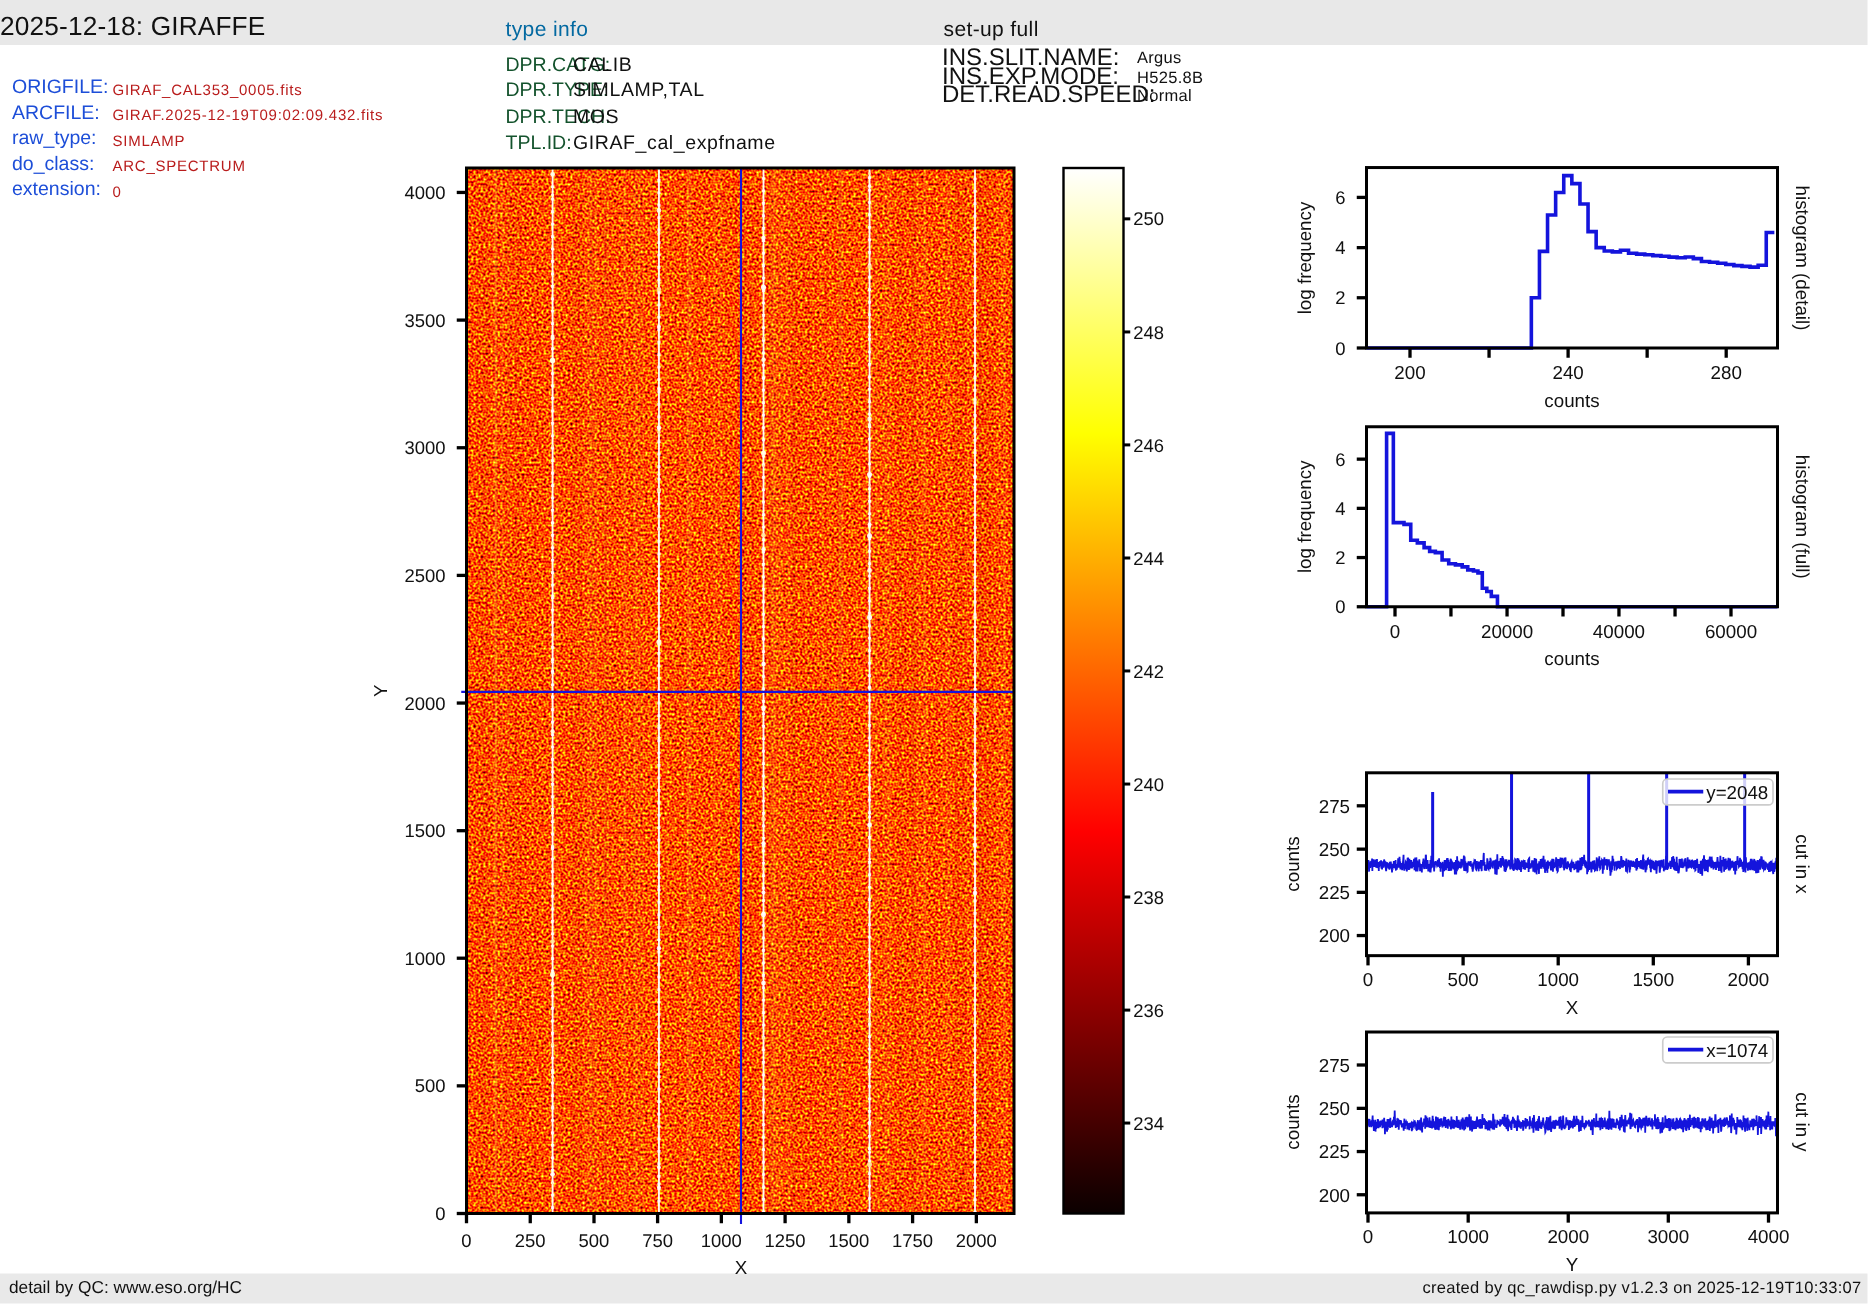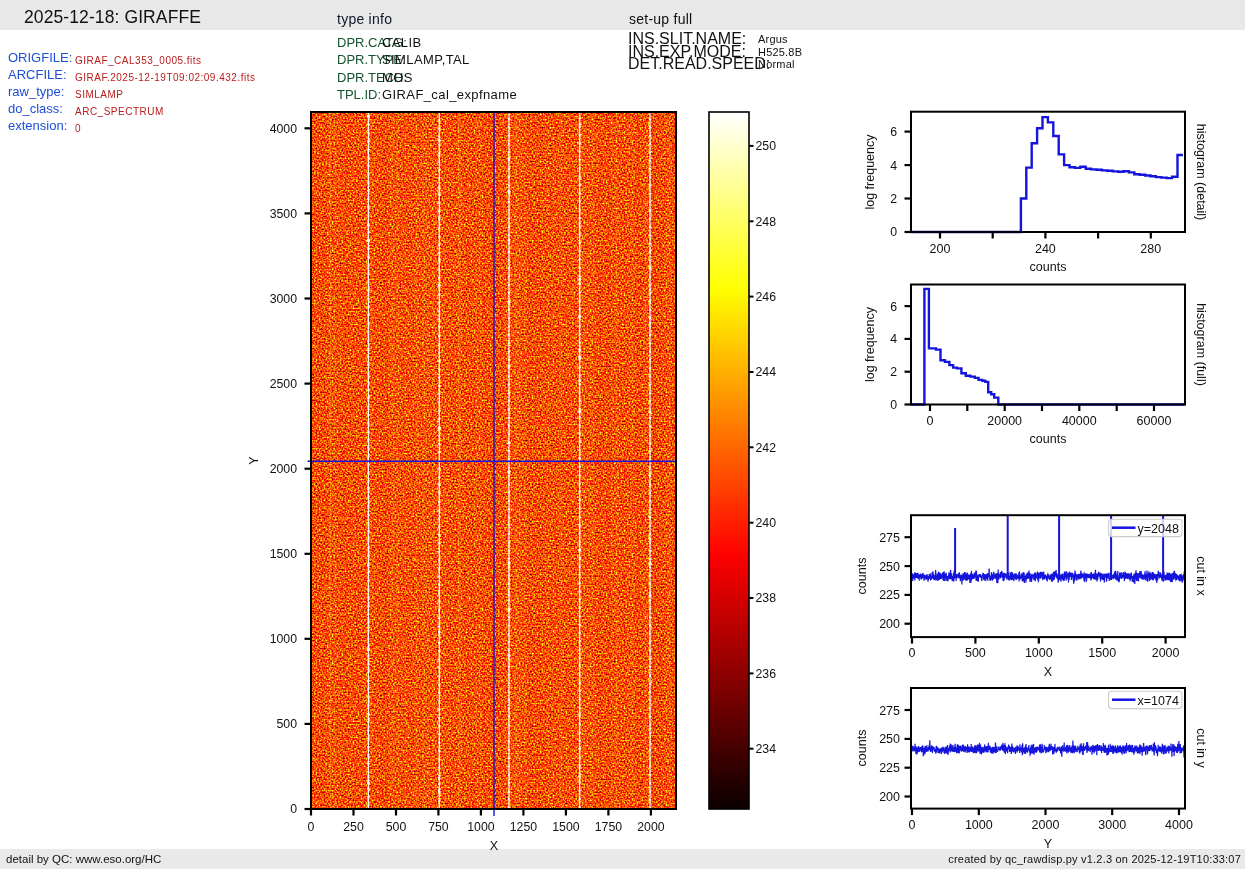--- a/index.html
+++ b/index.html
@@ -1,20 +1,20 @@
 <!DOCTYPE html>
 <html><head><meta charset="utf-8"><style>
 html,body{margin:0;padding:0;width:1245px;height:870px;background:#fff;
 font-family:"Liberation Sans",sans-serif;overflow:hidden}
 .abs{position:absolute;white-space:nowrap}
 </style></head>
 <body>
 <div class="abs" style="left:0;top:0;width:1245px;height:30px;background:#e8e8e8"></div>
-<div class="abs" style="left:24px;top:7px;font-size:17.5px;letter-spacing:0.1px;color:#111">2025-12-18: GIRAFFE</div>
-<div class="abs" style="left:337px;top:11px;font-size:14px;letter-spacing:0.25px;color:#0f172a">type info</div>
+<div class="abs" style="left:0;top:7px;font-size:17.5px;letter-spacing:0.1px;color:#111">2025-12-18: GIRAFFE</div>
+<div class="abs" style="left:337px;top:11px;font-size:14px;letter-spacing:0.25px;color:#0369a1">type info</div>
 <div class="abs" style="left:629px;top:11px;font-size:14px;letter-spacing:0.25px;color:#111">set-up full</div>
 
 <div class="abs" style="left:8px;top:49px;font-size:13px;line-height:17px;color:#1d4ed8">ORIGFILE:<br>ARCFILE:<br>raw_type:<br>do_class:<br>extension:</div>
 <div class="abs" style="left:75px;top:52px;font-size:10px;line-height:17px;letter-spacing:0.5px;color:#b91c1c">GIRAF_CAL353_0005.fits<br>GIRAF.2025-12-19T09:02:09.432.fits<br>SIMLAMP<br>ARC_SPECTRUM<br>0</div>
 
 <div class="abs" style="left:337px;top:34px;font-size:13px;line-height:17.3px;color:#14532d">DPR.CATG:<br>DPR.TYPE:<br>DPR.TECH:<br>TPL.ID:</div>
 <div class="abs" style="left:382px;top:34px;font-size:13px;line-height:17.3px;letter-spacing:0.4px;color:#111">CALIB<br>SIMLAMP,TAL<br>MOS<br>GIRAF_cal_expfname</div>
 
 <div class="abs" style="left:628px;top:33px;font-size:16px;line-height:12.6px;color:#111">INS.SLIT.NAME:<br>INS.EXP.MODE:<br>DET.READ.SPEED:</div>
 <div class="abs" style="left:758px;top:33px;font-size:11px;line-height:12.6px;letter-spacing:0.2px;color:#111">Argus<br>H525.8B<br>Normal</div>

